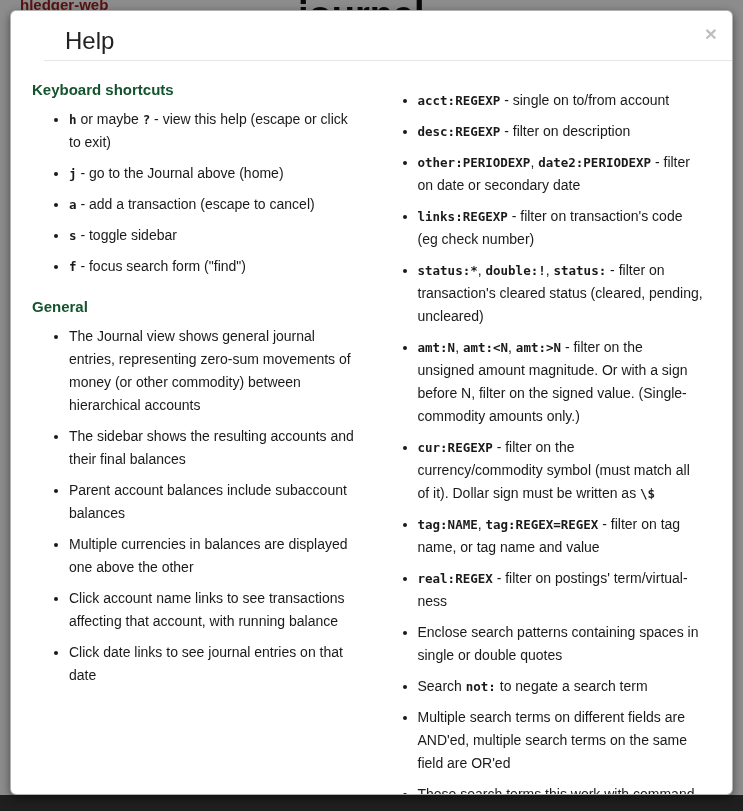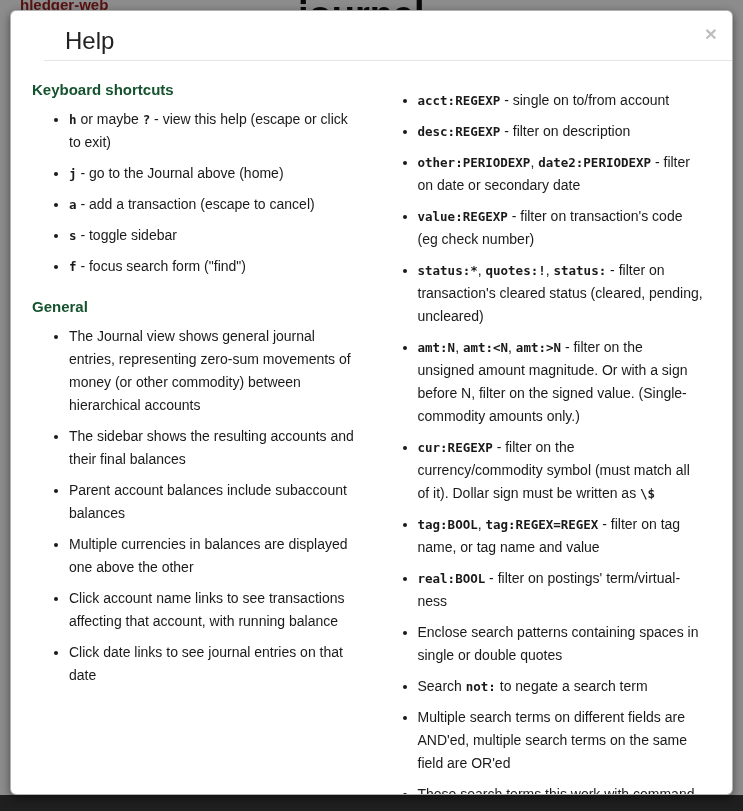--- a/index.html
+++ b/index.html
@@ -155,26 +155,26 @@
           <li><span>Multiple currencies in balances are displayed one above the other</span></li>
           <li><span>Click account name links to see transactions affecting that account, with running balance</span></li>
           <li><span>Click date links to see journal entries on that date</span></li>
         </ul>
     </div>
     <div class="help-col">
       <ul class="help-list">
           <li><code>acct:REGEXP</code><span> - single on to/from account</span></li>
           <li><code>desc:REGEXP</code><span> - filter on description</span></li>
           <li><code>other:PERIODEXP</code><span>, </span><code>date2:PERIODEXP</code><span> - filter on date or secondary date</span></li>
-          <li><code>value:REGEXP</code><span> - filter on transaction's code (eg check number)</span></li>
-          <li><code>status:*</code><span>, </span><code>quotes:!</code><span>, </span><code>status:</code><span> - filter on transaction's cleared status (cleared, pending, uncleared)</span></li>
+          <li><code>links:REGEXP</code><span> - filter on transaction's code (eg check number)</span></li>
+          <li><code>status:*</code><span>, </span><code>double:!</code><span>, </span><code>status:</code><span> - filter on transaction's cleared status (cleared, pending, uncleared)</span></li>
           <li><code>amt:N</code><span>, </span><code>amt:&lt;N</code><span>, </span><code>amt:&gt;N</code><span> - filter on the unsigned amount magnitude. Or with a sign before N, filter on the signed value. (Single-commodity amounts only.)</span></li>
           <li><code>cur:REGEXP</code><span> - filter on the currency/commodity symbol (must match all of it). Dollar sign must be written as </span><code>\$</code></li>
-          <li><code>tag:BOOL</code><span>, </span><code>tag:REGEX=REGEX</code><span> - filter on tag name, or tag name and value</span></li>
-          <li><code>real:BOOL</code><span> - filter on postings' term/virtual-ness</span></li>
+          <li><code>tag:NAME</code><span>, </span><code>tag:REGEX=REGEX</code><span> - filter on tag name, or tag name and value</span></li>
+          <li><code>real:REGEX</code><span> - filter on postings' term/virtual-ness</span></li>
           <li><span>Enclose search patterns containing spaces in single or double quotes</span></li>
           <li><span>Search </span><code>not:</code><span> to negate a search term</span></li>
           <li><span>Multiple search terms on different fields are AND'ed, multiple search terms on the same field are OR'ed</span></li>
           <li><span>These search terms this work with command-line hledger</span></li>
         </ul>
     </div>
   </div>
 </div>
 
 </body></html>

